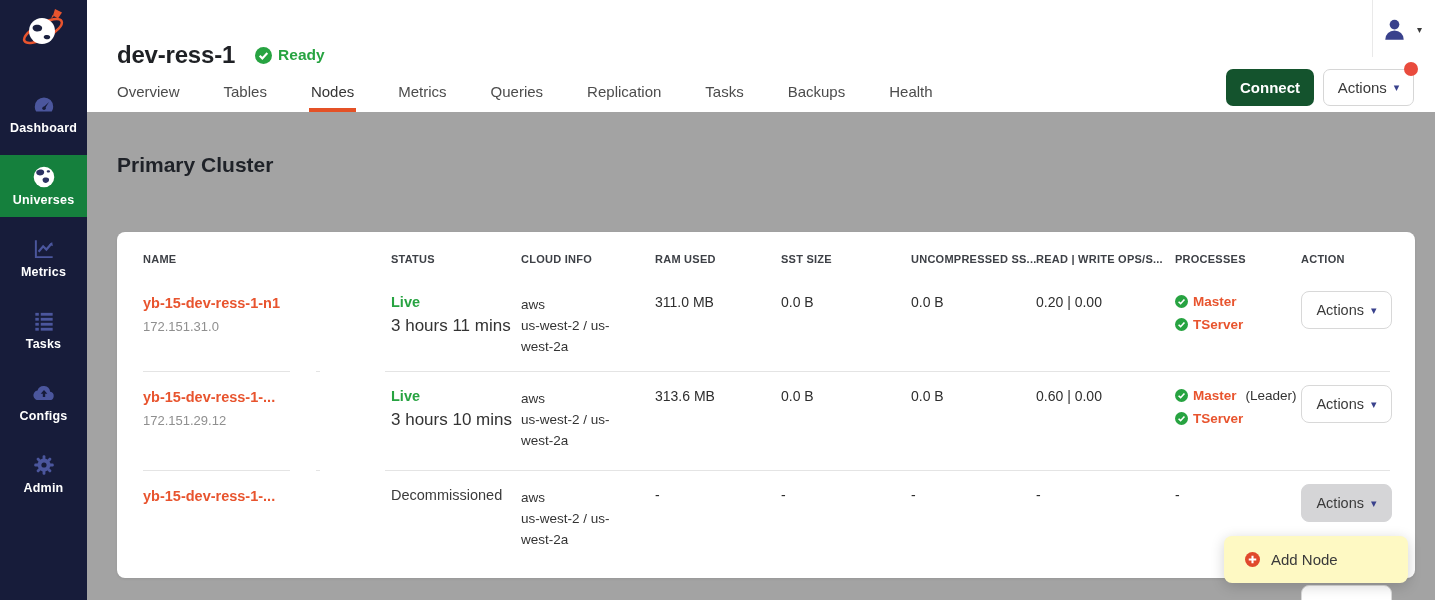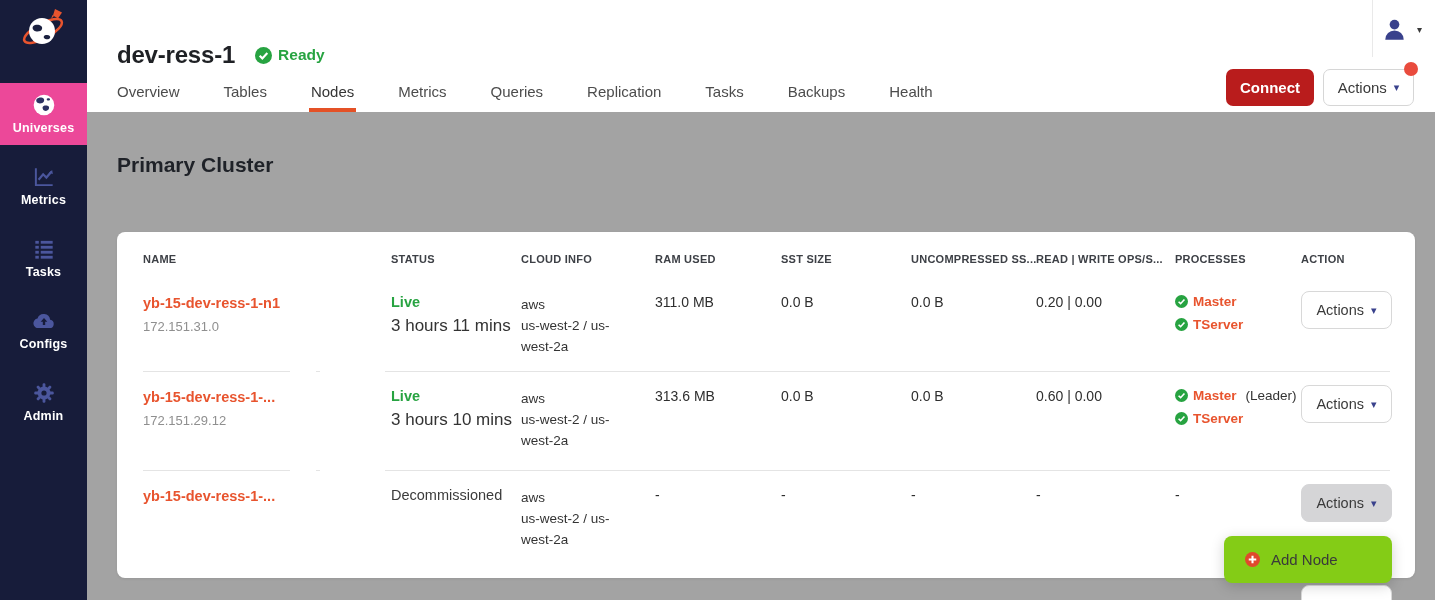--- a/index.html
+++ b/index.html
@@ -11,21 +11,21 @@
   
   .sidebar {
     position: absolute; left: 0; top: 0; width: 87px; height: 600px;
     background: #171c3a; z-index: 10;
   }
   .logo-wrap { width: 87px; padding-top: 3px; text-align: center; margin-bottom: 22px; }
   .nav-item {
     width: 87px; text-align: center; padding: 9px 0 10px; margin-bottom: 10px;
     cursor: pointer;
   }
-  .nav-item.active { background: #ec4899; }
+  .nav-item.active { background: #15803d; }
   .nav-item .nav-icon { display: block; margin: 0 auto 3px; }
   .nav-item .nav-label {
     color: #ffffff; font-size: 12.5px; font-weight: 700; letter-spacing: .2px;
     display: block;
   }
   
   .topbar {
     position: absolute; left: 87px; top: 0; width: 1348px; height: 112px;
     background: #ffffff;
   }
@@ -41,21 +41,21 @@
   .tab {
     position: relative; font-size: 15px; color: #4c4c4c; display: flex; align-items: center;
     height: 42px; cursor: pointer;
   }
   .tab.active { color: #353535; }
   .tab.active::after {
     content: ""; position: absolute; left: -2px; right: -2px; bottom: 0; height: 4px; background: #e45126;
   }
   .topbar-buttons { position: absolute; right: 21px; top: 69px; display: flex; gap: 9px; }
   .btn-connect {
-    height: 37px; padding: 0 14px; background: #b91c1c; border: none; border-radius: 7px;
+    height: 37px; padding: 0 14px; background: #14532d; border: none; border-radius: 7px;
     color: #ffffff; font-size: 15px; font-weight: 700; font-family: inherit; cursor: pointer;
   }
   .btn-actions-outer { position: relative; }
   .btn-actions-header {
     height: 37px; width: 91px; background: #ffffff; border: 1px solid #d6d6d6; border-radius: 7px;
     color: #3a3a3a; font-size: 15px; font-family: inherit; cursor: pointer;
     display: flex; align-items: center; justify-content: center; gap: 7px;
   }
   .notif-dot {
     position: absolute; top: -7px; right: -4px; width: 14px; height: 14px;
@@ -102,22 +102,22 @@
   .proc-name { color: #e8542e; font-size: 13.5px; font-weight: 600; }
   .proc-suffix { color: #333333; font-size: 13.5px; font-weight: 400; margin-left: 4px; }
   .btn-row-actions {
     width: 91px; height: 38px; background: #ffffff; border: 1px solid #d8d8d8; border-radius: 8px;
     color: #3a3a3a; font-size: 14.5px; font-family: inherit; cursor: pointer;
     display: flex; align-items: center; justify-content: center; gap: 7px; margin-top: -3px;
   }
   .btn-row-actions.pressed { background: #d5d5d7; border-color: #d5d5d7; }
   
   .dropdown {
-    position: absolute; left: 1224px; top: 536px; width: 168px; height: 47px;
-    background: #84cc16; border-radius: 8px; box-shadow: 0 3px 14px rgba(0,0,0,.18);
+    position: absolute; left: 1224px; top: 536px; width: 184px; height: 47px;
+    background: #fef9c3; border-radius: 8px; box-shadow: 0 3px 14px rgba(0,0,0,.18);
     z-index: 40; display: flex; align-items: center;
   }
   .dropdown-item {
     display: flex; align-items: center; gap: 11px; padding-left: 21px; width: 100%;
     cursor: pointer; font-size: 15px; color: #3a3a3a;
   }
   .button-fragment {
     position: absolute; left: 1301px; top: 585px; width: 91px; height: 38px;
     background: #ffffff; border: 1px solid #d9d9d9; border-radius: 8px; z-index: 5;
   }
@@ -130,20 +130,28 @@
     <svg width="54" height="54" viewBox="0 0 54 54">
       <ellipse cx="26" cy="28" rx="21" ry="7.5" fill="none" stroke="#e8542e" stroke-width="2.5" transform="rotate(-28 26 28)"></ellipse>
       <circle cx="25" cy="28" r="13" fill="#ffffff"></circle>
       <path d="M18 22c4-1 8 1 7 4s-6 3-8 1.5S15 23 18 22z" fill="#1b2140"></path>
       <path d="M29 32c3-.5 5 1 4 3s-5 1.5-6 0 .5-2.8 2-3z" fill="#1b2140"></path>
       <path d="M38 6l7 3.5-4 6-5-3z" fill="#e8542e"></path>
       <path d="M37 13l-3 3 1.5-4z" fill="#e8542e"></path>
     </svg>
   </div>
 
+  <div class="nav-item">
+    <svg class="nav-icon" width="26" height="26" viewBox="0 0 24 24">
+      <path d="M12 5a8.5 8.5 0 0 0-8.5 8.5c0 1.7.5 3.3 1.35 4.6h14.3A8.47 8.47 0 0 0 20.5 13.5 8.5 8.5 0 0 0 12 5z" fill="#4b569d"></path>
+      <path d="M11 14.5 16.6 9.2l-3.7 6z" fill="#171c3a"></path>
+      <circle cx="12" cy="15" r="1.6" fill="#171c3a"></circle>
+    </svg>
+    <span class="nav-label">Dashboard</span>
+  </div>
 
   <div class="nav-item active">
     <svg class="nav-icon" width="26" height="26" viewBox="0 0 24 24">
       <circle cx="12" cy="12" r="9.5" fill="#ffffff"></circle>
       <path d="M7 5.5c3-1 6 .5 5 3S6.5 11 5.5 9.5 4.5 6.3 7 5.5z" fill="#2c3263"></path>
       <path d="M12.5 12.5c2.5-.5 5 .5 4 3s-4.5 2.5-5.5.5.2-3.2 1.5-3.5z" fill="#2c3263"></path>
       <path d="M15.5 5.8c1.2-.4 2.4.3 2 1.3s-2.3 1-2.8.2.1-1.3.8-1.5z" fill="#2c3263"></path>
     </svg>
     <span class="nav-label">Universes</span>
   </div>

